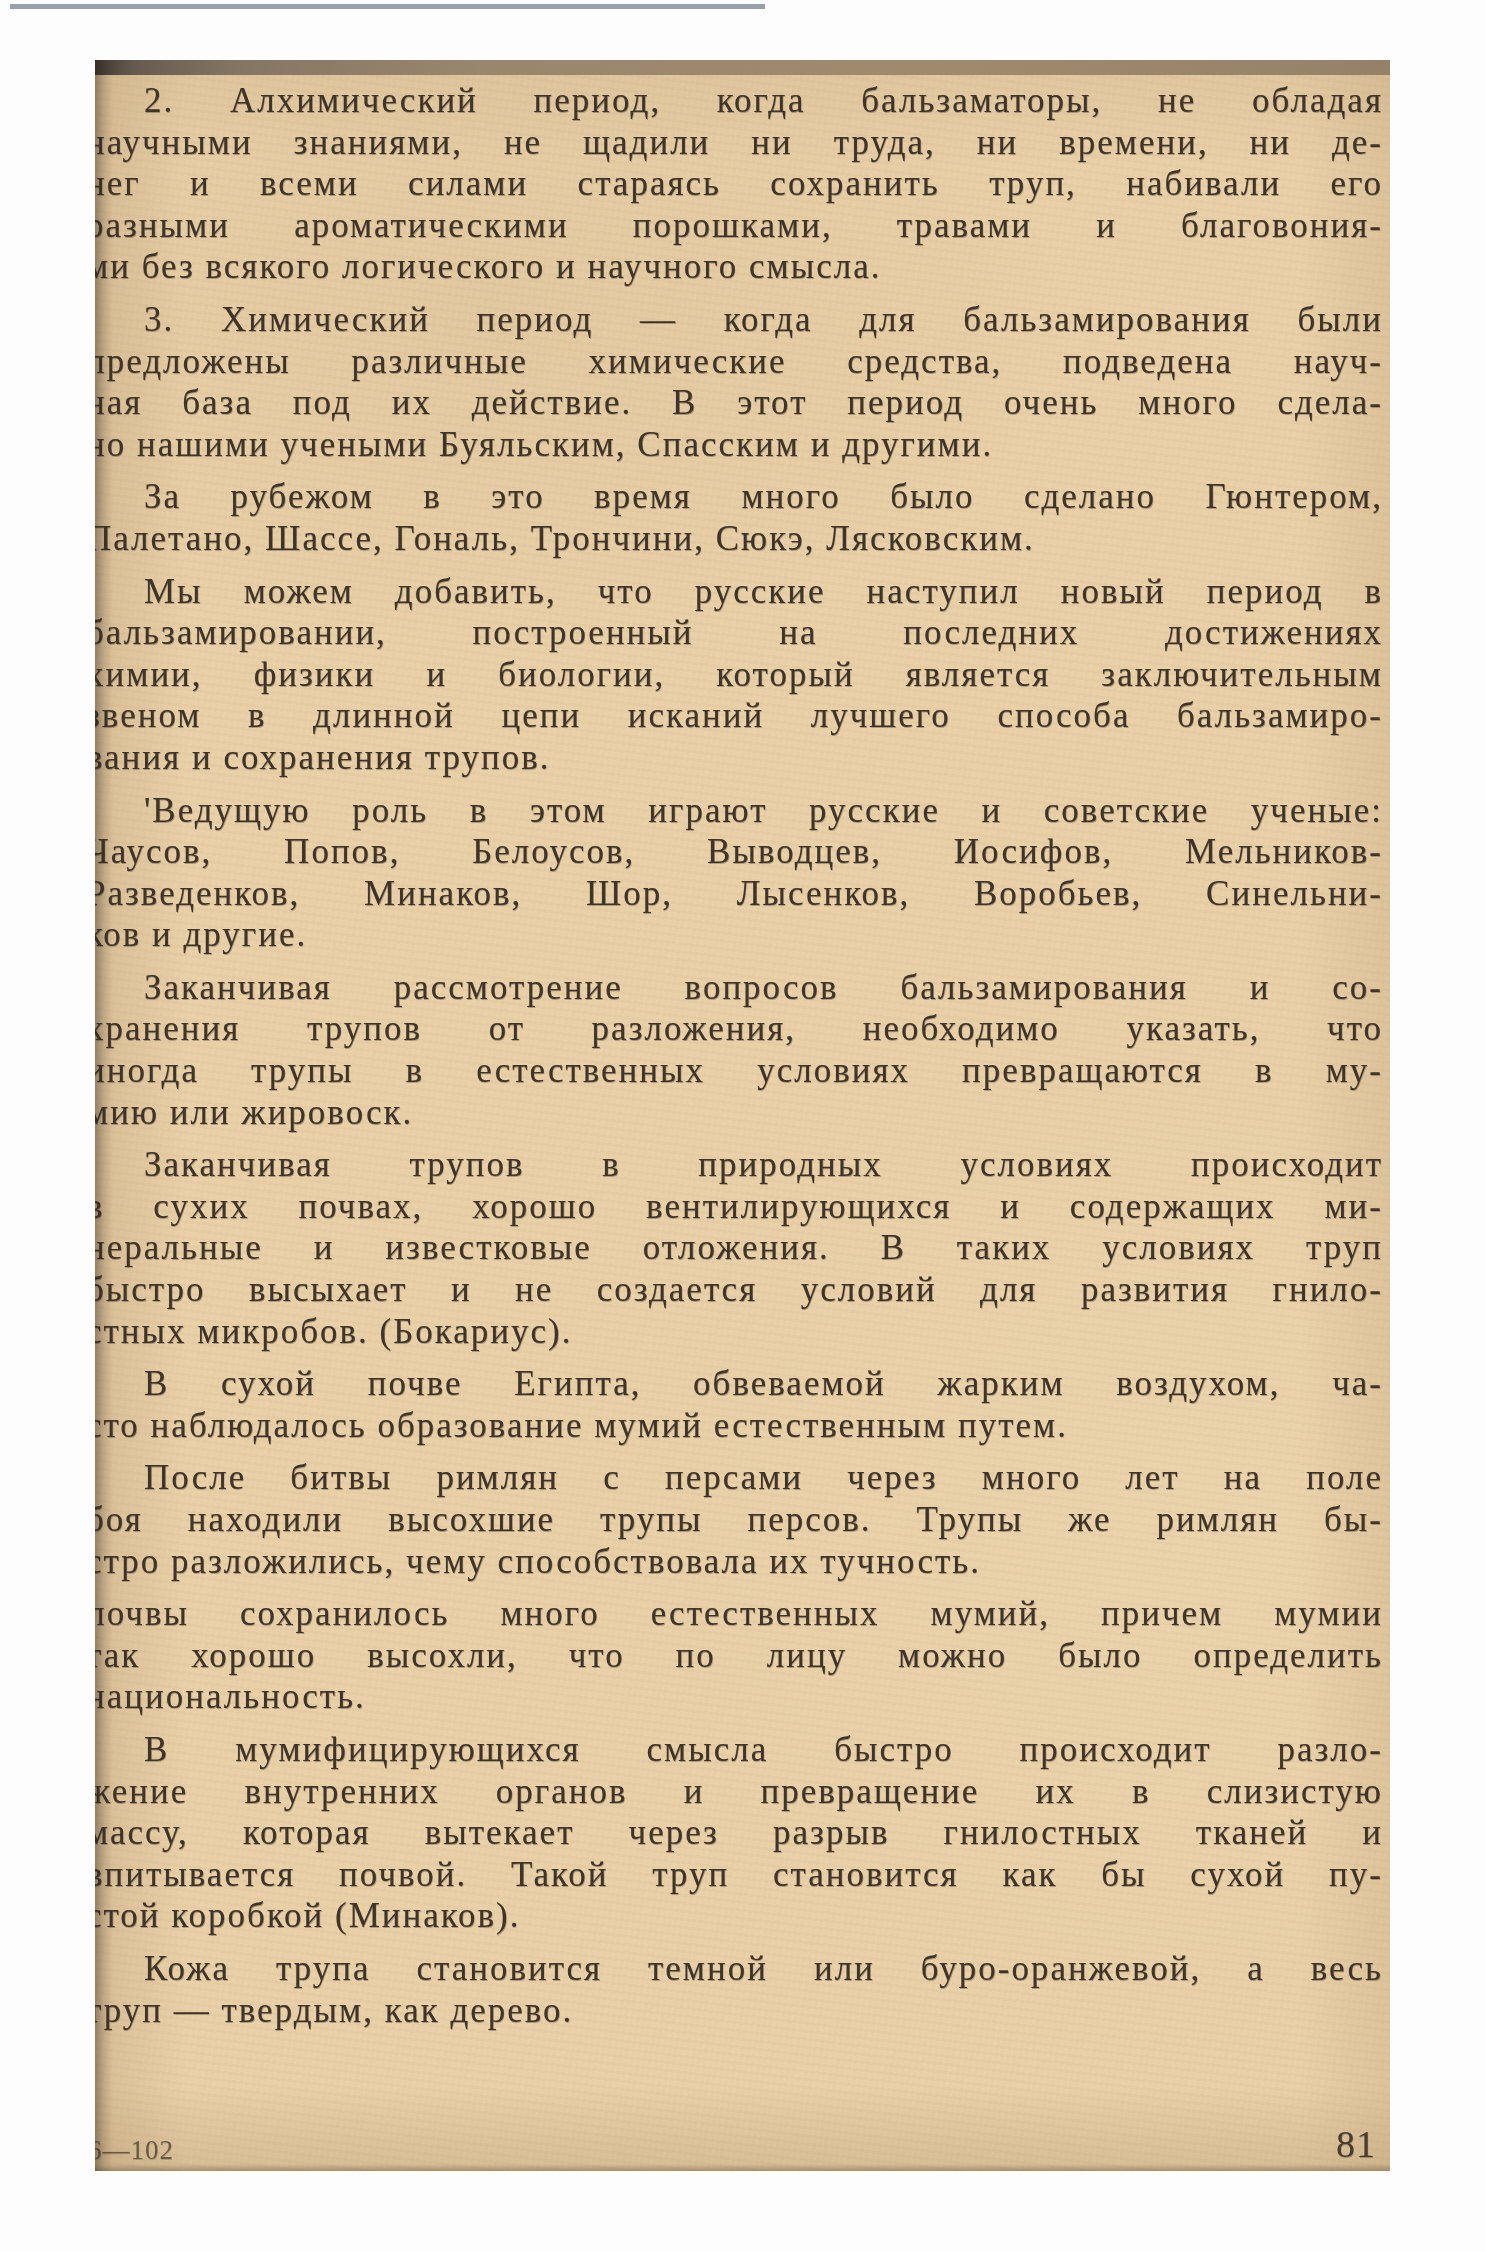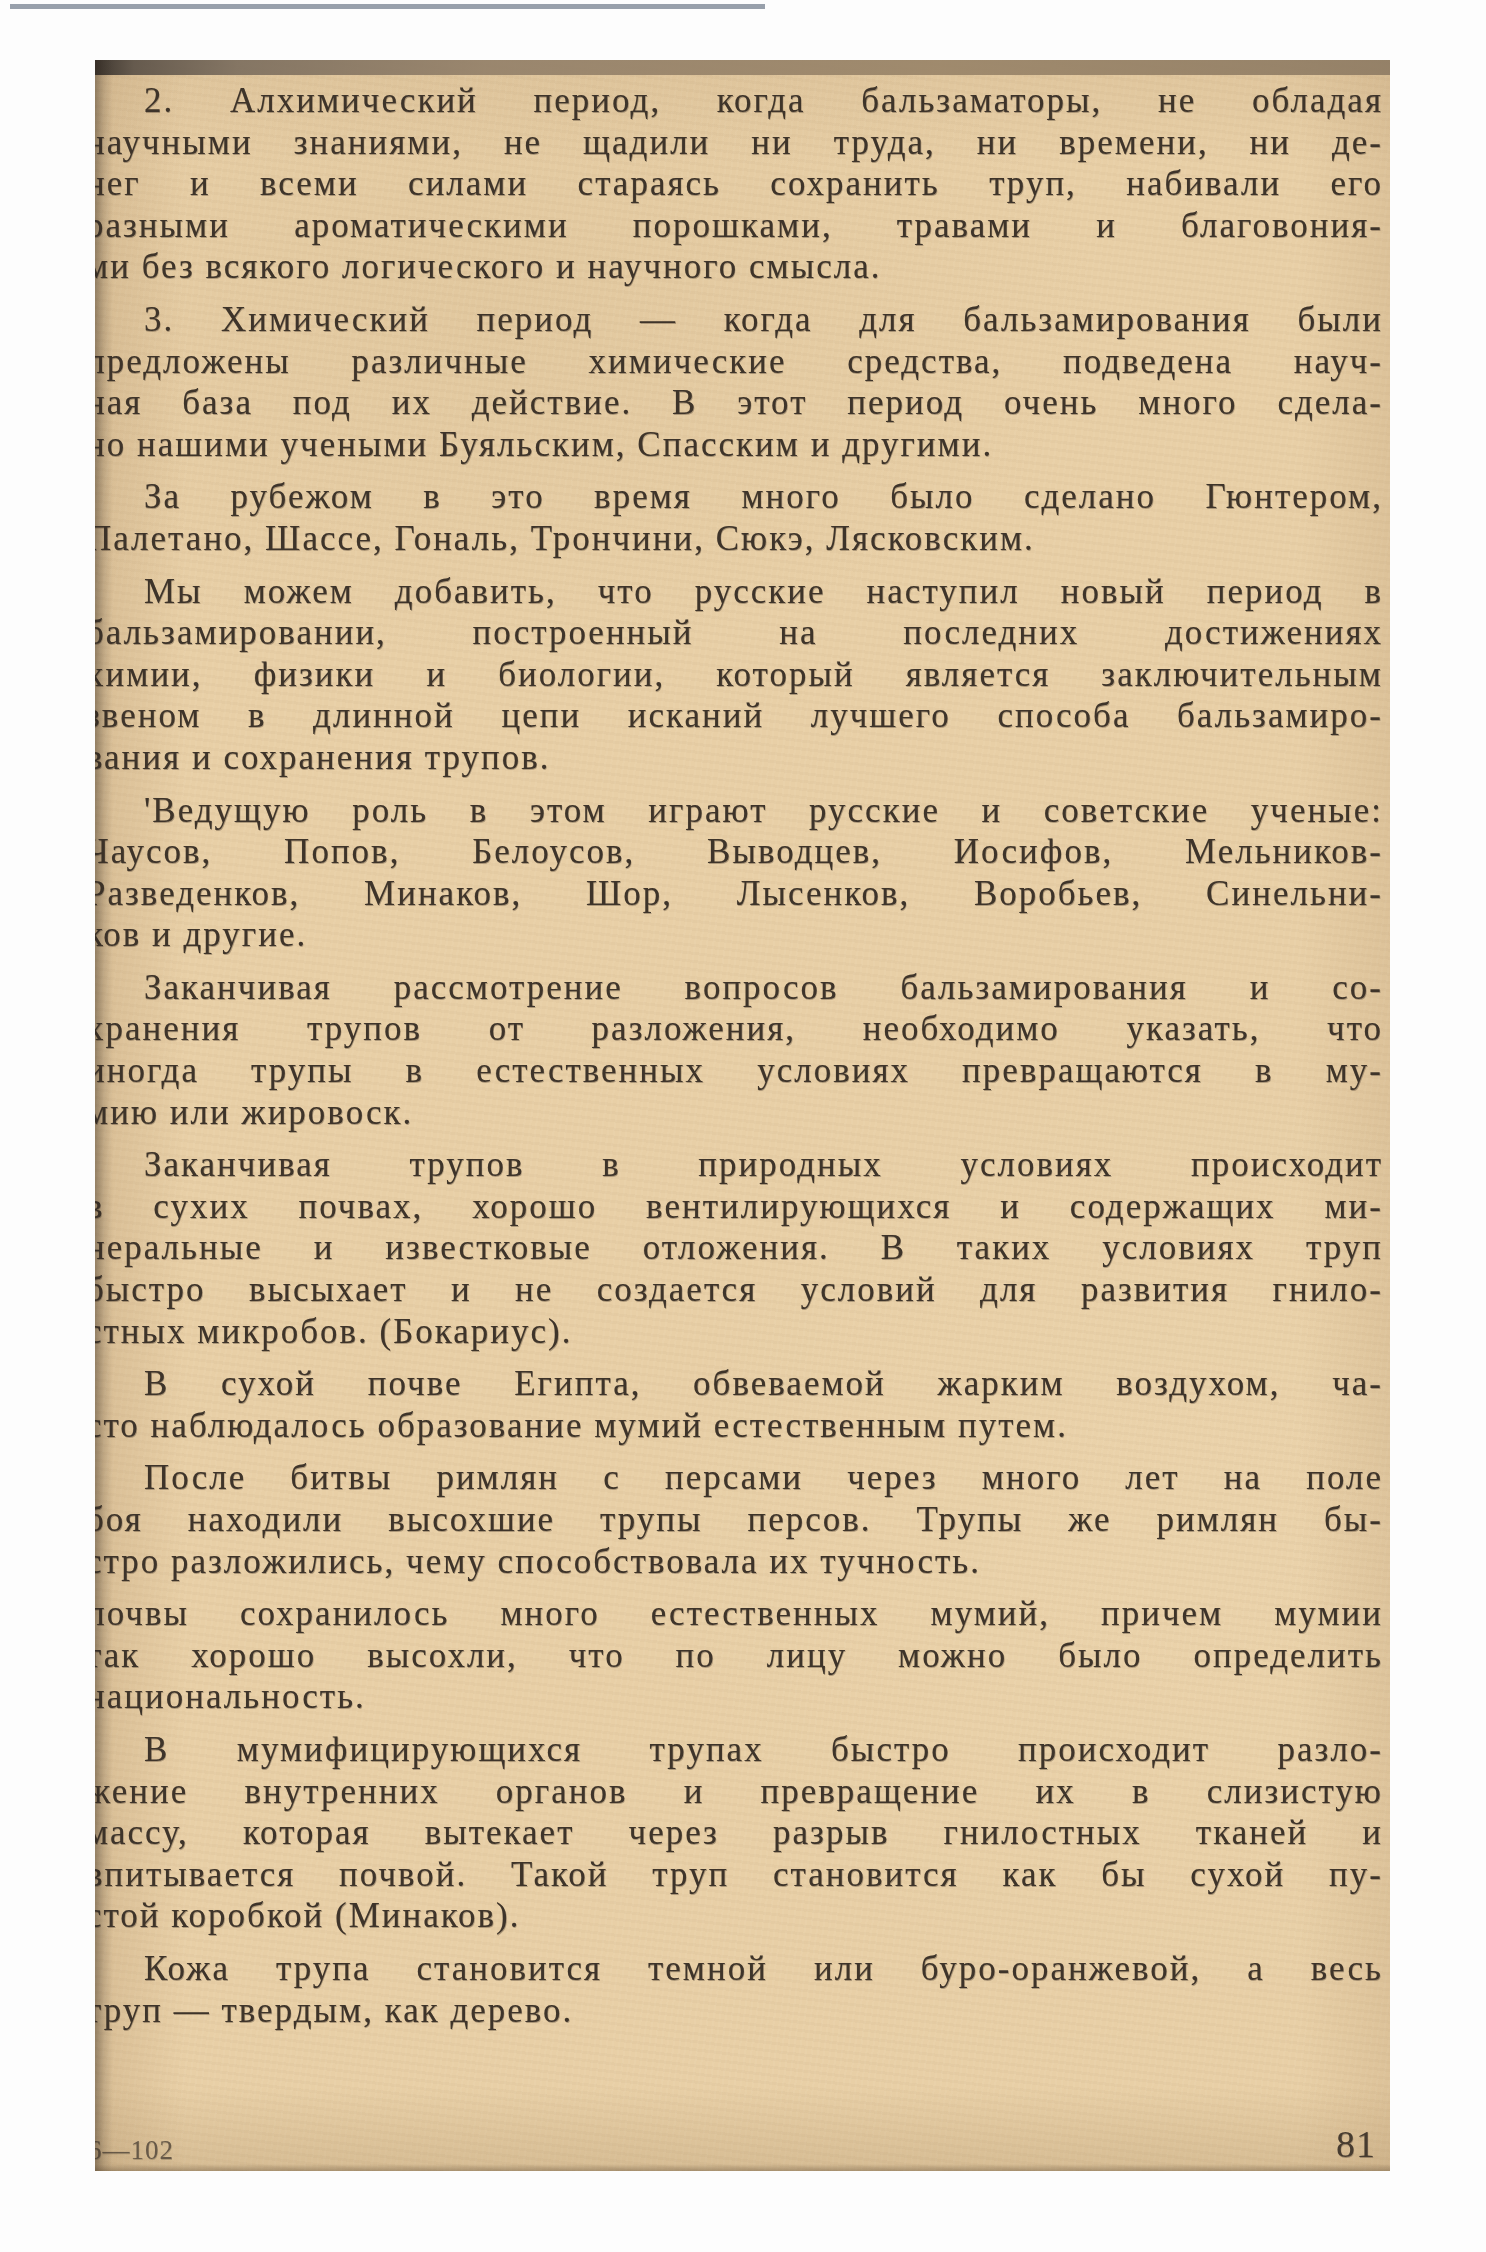--- a/index.html
+++ b/index.html
@@ -148,21 +148,21 @@
           <div class="line first">После битвы римлян с персами через много лет на поле</div>
           <div class="line">боя находили высохшие трупы персов. Трупы же римлян бы-</div>
           <div class="line end">стро разложились, чему способствовала их тучность.</div>
         </div>
         <div class="para">
           <div class="line">почвы сохранилось много естественных мумий, причем мумии</div>
           <div class="line">так хорошо высохли, что по лицу можно было определить</div>
           <div class="line end">национальность.</div>
         </div>
         <div class="para">
-          <div class="line first">В мумифицирующихся трупах быстро происходит  разло-</div>
+          <div class="line first">В мумифицирующихся смысла быстро происходит  разло-</div>
           <div class="line">жение внутренних  органов  и превращение  их в слизистую</div>
           <div class="line">массу, которая вытекает через разрыв гнилостных тканей и</div>
           <div class="line">впитывается почвой. Такой труп становится как бы сухой пу-</div>
           <div class="line end">стой коробкой (Минаков).</div>
         </div>
         <div class="para">
           <div class="line first">Кожа трупа становится темной или буро-оранжевой, а весь</div>
           <div class="line end">труп — твердым, как дерево.</div>
         </div>
       </div>

